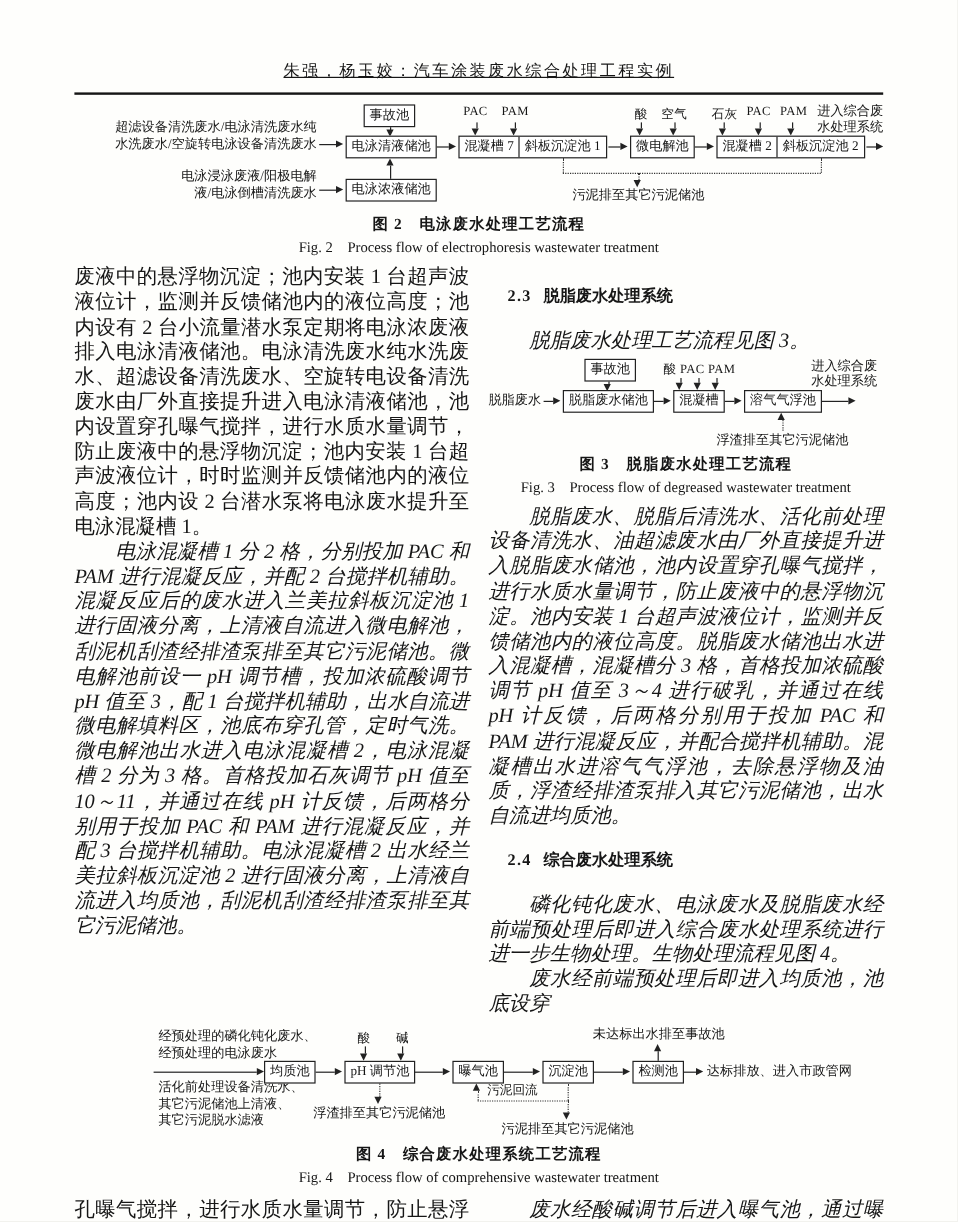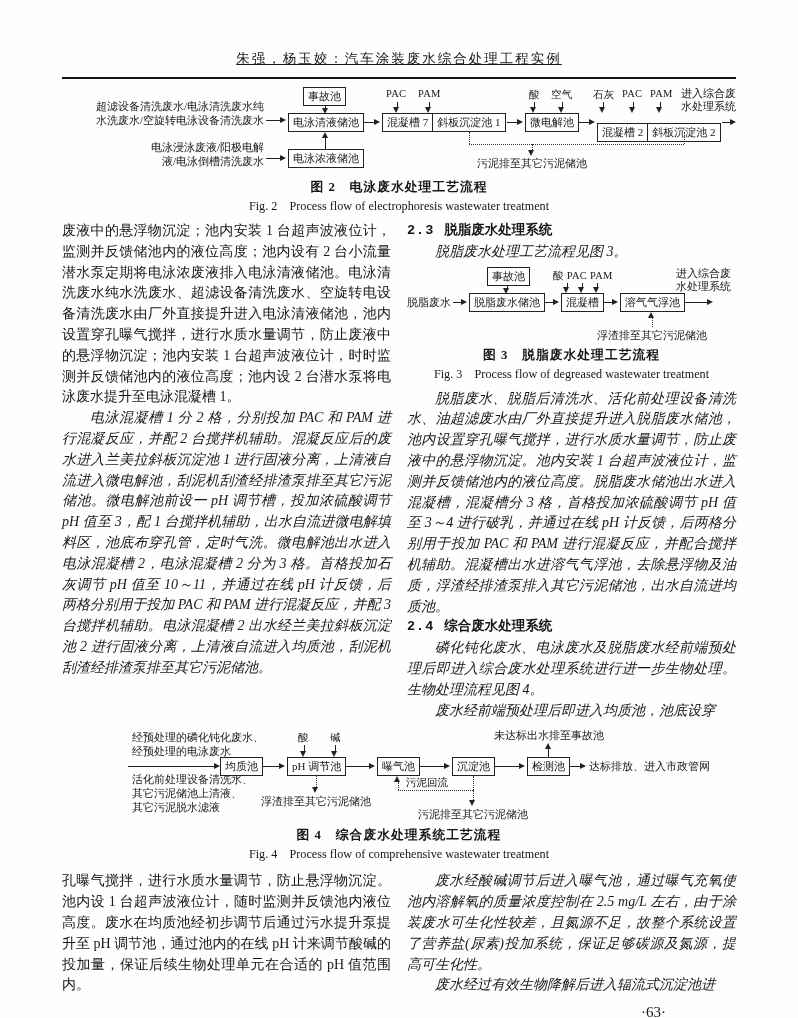--- a/index.html
+++ b/index.html
@@ -26,23 +26,23 @@
   .ah{position:absolute;width:0;height:0;}
   .ah.r{border-top:3.5px solid transparent;border-bottom:3.5px solid transparent;border-left:6px solid #222;}
   .ah.d{border-left:3.5px solid transparent;border-right:3.5px solid transparent;border-top:6px solid #222;}
   .ah.u{border-left:3.5px solid transparent;border-right:3.5px solid transparent;border-bottom:6px solid #222;}
   
   .cap-zh{text-align:center;font-size:12.8px;font-weight:bold;margin-top:4px;letter-spacing:1px;}
   .cap-en{text-align:center;font-size:12.2px;margin-top:2px;margin-bottom:6px;}
   
   .cols{display:flex;gap:16px;margin-top:4px;}
   .col{width:329px;}
-  .para{font-size:14px;line-height:20.8px;text-align:justify;margin:0;}
+  .para{font-size:17px;line-height:20.8px;text-align:justify;margin:0;}
   .ind{text-indent:2em;font-style:italic;}
-  .hsec{font-size:13.5px;line-height:20.8px;font-weight:bold;margin:0;font-family:Liberation Mono, monospace;}
+  .hsec{font-size:13.5px;line-height:20.8px;font-weight:bold;margin:16px;}
   .hsec .num{letter-spacing:1px;margin-right:10px;}
   .pagenum{text-align:right;padding-right:70px;margin-top:8px;font-size:15px;}
 </style>
 </head>
 <body>
 
 <div class="page">
   <div class="header">朱强，杨玉姣：汽车涂装废水综合处理工程实例</div>
   <div class="content">
     <div class="rule"></div>
@@ -100,21 +100,21 @@
       <div class="chem" style="left:531px;top:1px;">石灰</div>
       <div class="chem" style="left:560px;top:1px;">PAC</div>
       <div class="chem" style="left:588px;top:1px;">PAM</div>
       <div class="vl" style="left:541px;top:15px;height:5px;"></div>
       <div class="ah d" style="left:537px;top:20px;"></div>
       <div class="vl" style="left:571px;top:15px;height:5px;"></div>
       <div class="ah d" style="left:567px;top:20px;"></div>
       <div class="vl" style="left:598px;top:15px;height:5px;"></div>
       <div class="ah d" style="left:594px;top:20px;"></div>
 
-      <div class="fbox2" style="left:535px;top:36px;">
+      <div class="fbox2" style="left:535px;top:26px;">
         <div class="cell">混凝槽 2</div>
         <div class="cell">斜板沉淀池 2</div>
       </div>
 
       <div class="hl" style="left:660px;top:35px;width:8px;"></div>
       <div class="ah r" style="left:668px;top:32px;"></div>
       <div class="ftxt c" style="left:604px;top:0;width:70px;">进入综合废</div>
       <div class="ftxt c" style="left:604px;top:13px;width:70px;">水处理系统</div>
 
       <div class="vl dot" style="left:407px;top:45px;height:12px;"></div>

